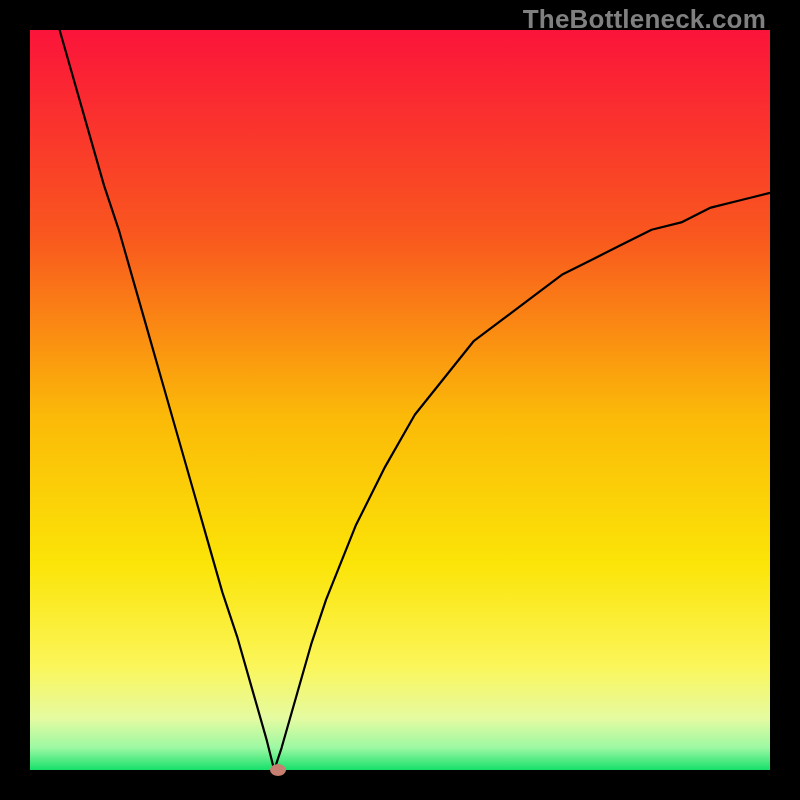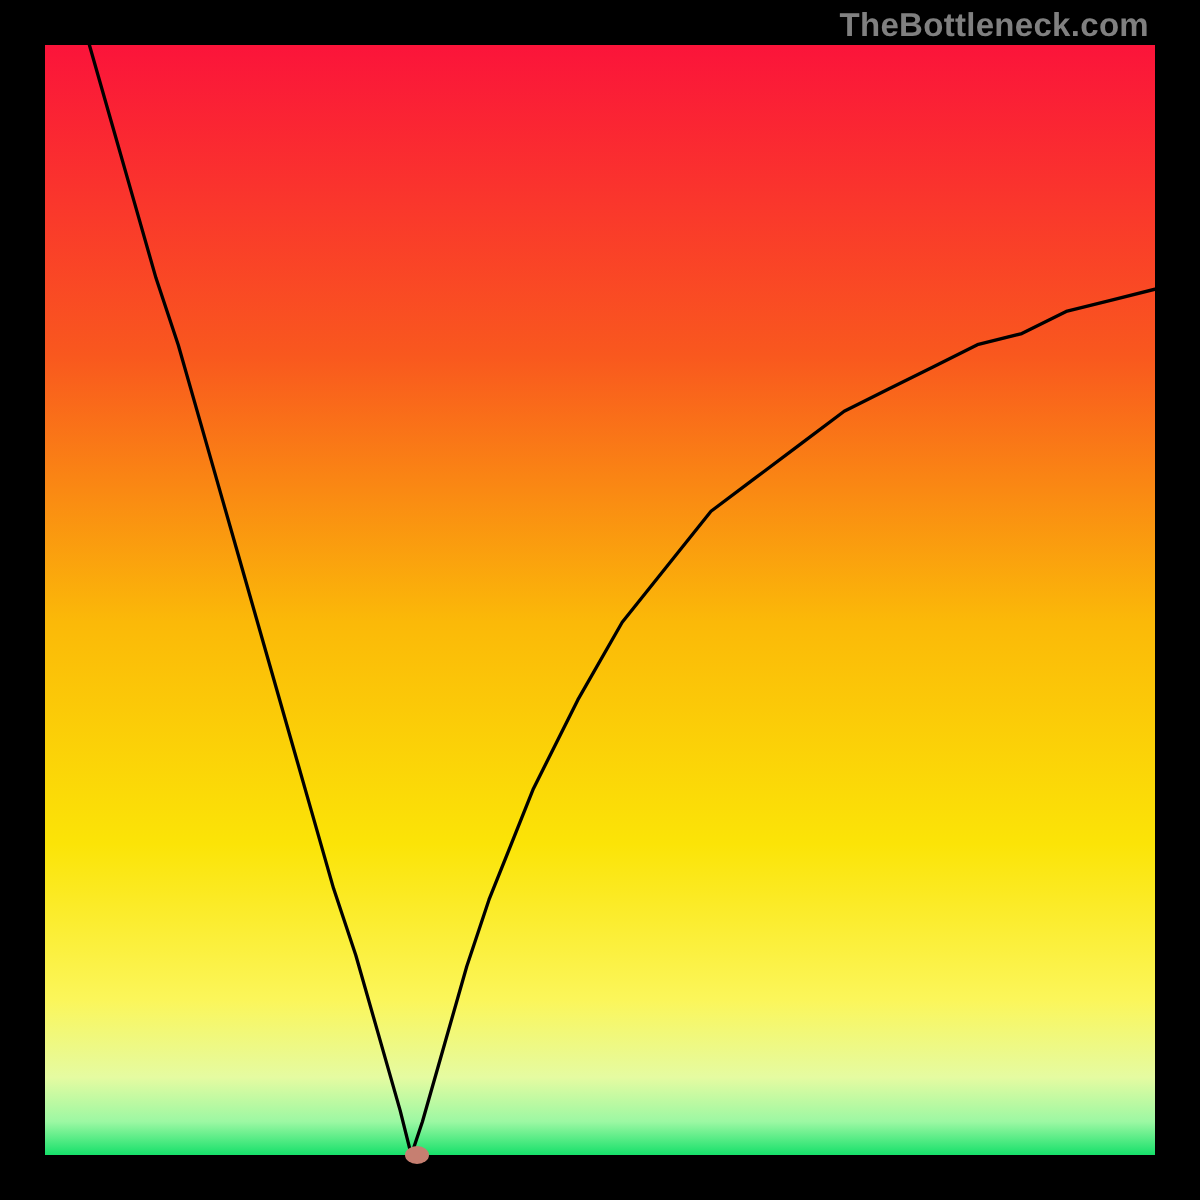--- a/index.html
+++ b/index.html
@@ -23,21 +23,21 @@
     position: absolute;
     left: 0;
     top: 0;
     width: 100%;
     height: 100%;
   }
   .watermark {
     position: absolute;
     top: 4px;
     right: 34px;
-    font-size: 22px;
+    font-size: 26px;
     font-weight: 600;
     color: #808080;
     letter-spacing: 0.2px;
   }
   .curve {
     position: absolute;
     left: 0;
     top: 0;
     width: 100%;
     height: 100%;

